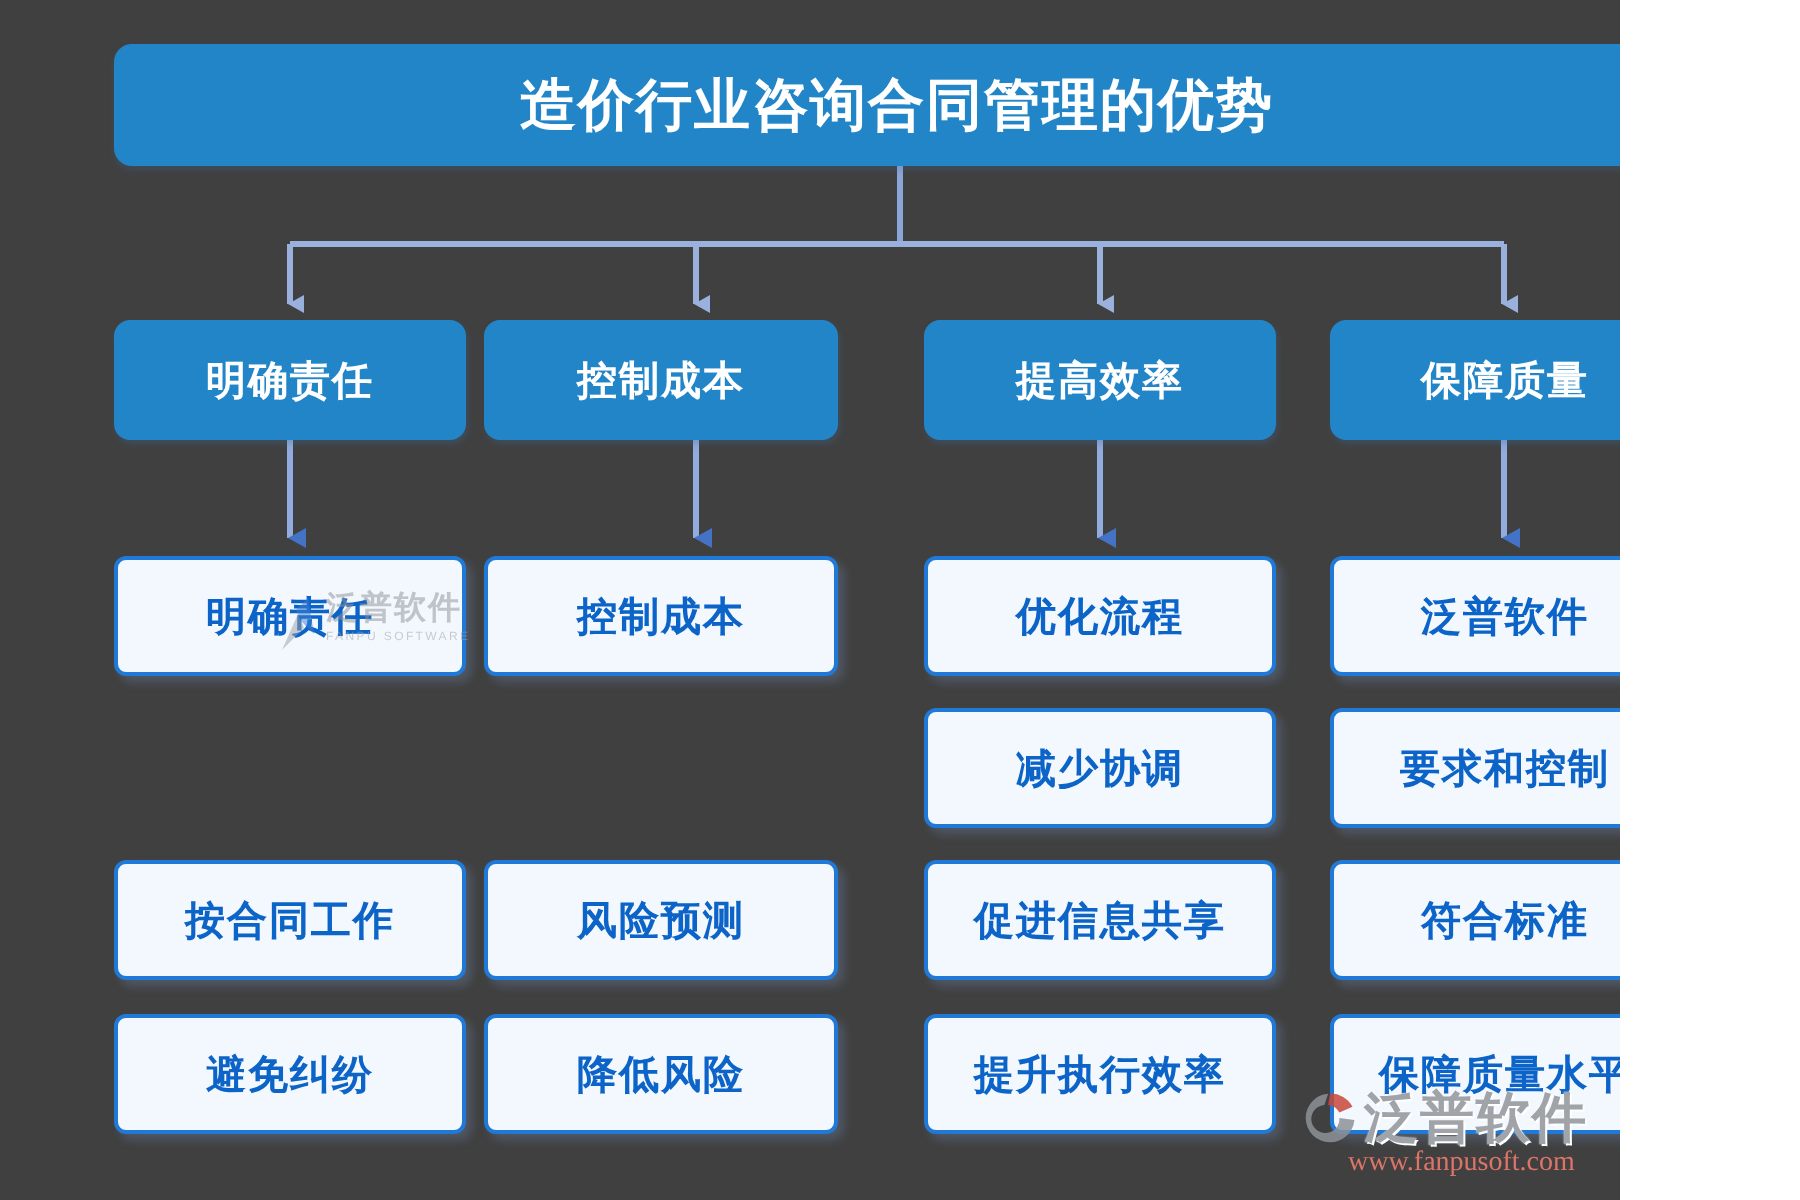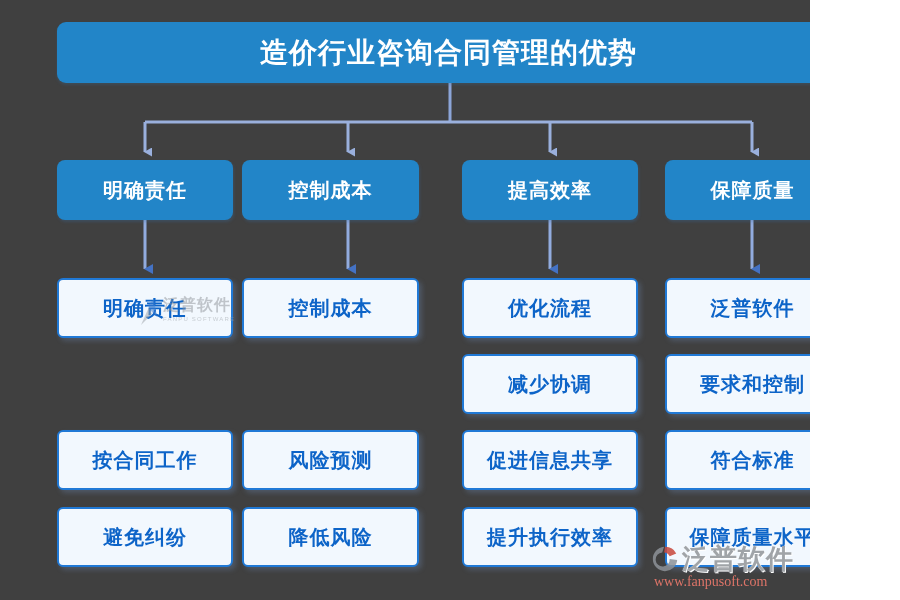--- a/index.html
+++ b/index.html
@@ -54,21 +54,21 @@
     pointer-events:none;
   }
   .brand .row{display:flex;align-items:center;}
   .brand .logo{width:30px;height:30px;margin-right:2px;flex:none;opacity:.85;}
   .brand .zh{
     font-size:27px;font-weight:bold;color:#a0a4a8;letter-spacing:1px;
     text-shadow:0 0 1px #ffffff,1px 1px 0 #ffffff;line-height:1;
   }
   .brand .url{
     font-family:"Liberation Serif","DejaVu Serif",serif;
-    font-size:14px;color:#dd7468;margin-top:1px;margin-left:4px;line-height:1;
+    font-size:14px;color:#dd7468;margin-top:1px;margin-left:24px;line-height:1;
   }
 </style>
 </head>
 <body>
 
 <div class="canvas">
 
   <svg class="wires" width="900" height="600" viewBox="0 0 900 600">
     <defs>
       <marker id="arrLight" markerWidth="9" markerHeight="8" refX="4.5" refY="7" orient="auto-start-reverse" markerUnits="userSpaceOnUse">

